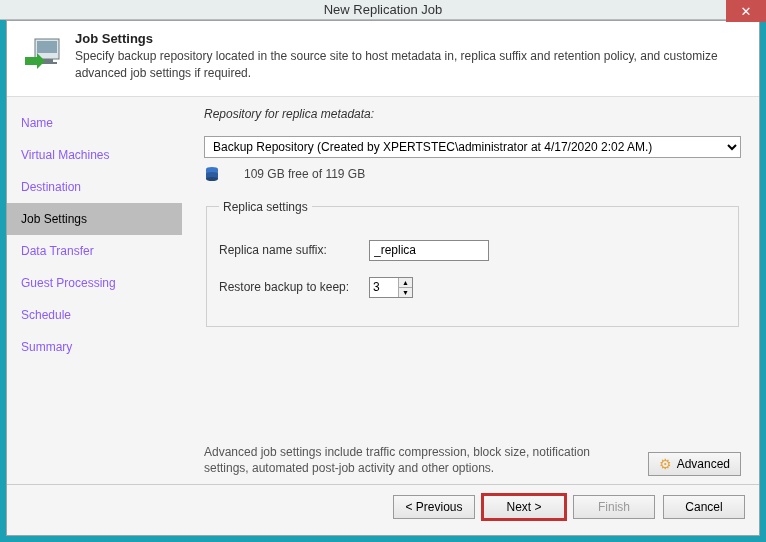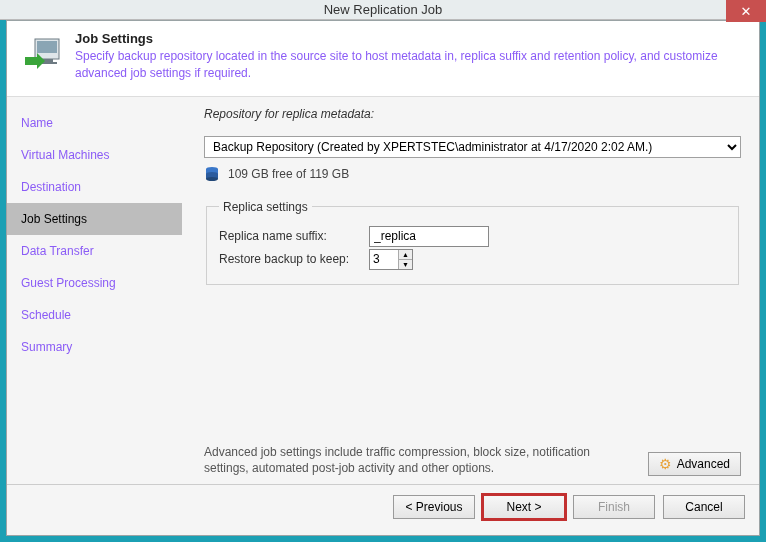--- a/index.html
+++ b/index.html
@@ -63,21 +63,21 @@
   }
   .header h1 {
     margin: 0 0 2px 0;
     font-size: 13px;
     font-weight: bold;
     color: #222;
   }
   .header p {
     margin: 0;
     font-size: 12px;
-    color: #8b5cf6;
+    color: #404040;
     line-height: 1.4;
   }
   .content {
     flex: 1;
     display: flex;
     background: #f5f5f5;
   }
   .sidebar {
     width: 175px;
     background: #f5f5f5;
@@ -112,38 +112,38 @@
     font-size: 12px;
     padding: 2px 4px;
     border: 1px solid #a0a0a0;
     background: #fff;
     height: 22px;
   }
   .storage-row {
     display: flex;
     align-items: center;
     margin-top: 8px;
-    gap: 8px;
+    gap: 24px;
     color: #444;
   }
   fieldset {
     margin-top: 18px;
     border: 1px solid #cfcfcf;
     padding: 10px 12px 12px 12px;
     background: #f5f5f5;
   }
   legend {
     font-size: 12px;
     color: #333;
     padding: 0 4px;
   }
   .form-row {
     display: flex;
     align-items: center;
-    margin: 2px 0;
+    margin: 16px 0;
   }
   .form-row .flabel {
     width: 150px;
     font-size: 12px;
     color: #333;
   }
   input[type="text"] {
     font-size: 12px;
     padding: 2px 4px;
     border: 1px solid #888;

